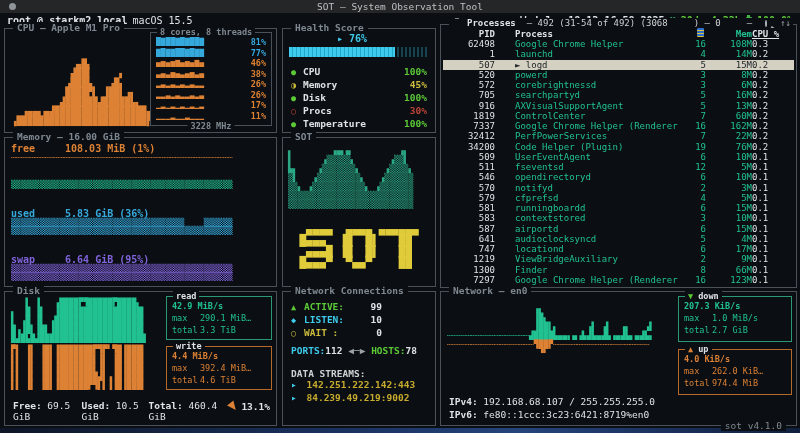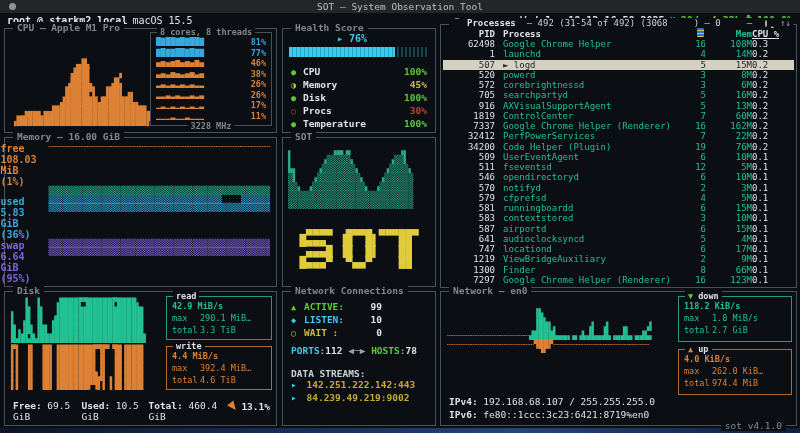--- a/index.html
+++ b/index.html
@@ -55,34 +55,34 @@
   .hrow.c-red .hbullet,.hrow.c-red .hval{color:var(--red)}
 
   
   #p-proc{left:440px;top:24px;width:357px;height:264px}
   .proc-title{display:flex;align-items:center;gap:11px;font-weight:normal;color:#ccd1d4;font-size:9px;max-width:344px;overflow:hidden}
   .proc-title b{color:var(--white)}
   .ptable{position:absolute;inset:3px 2px 2px 2px;display:flex;flex-direction:column;font-size:9px}
   .prow{display:flex;align-items:center;flex:1;line-height:10px}
   .phead{font-weight:bold;color:var(--white)}
   .col-pid{width:52px;text-align:right}
-  .col-name{flex:1;margin-left:8px;color:var(--teal);white-space:nowrap;overflow:hidden}
+  .col-name{flex:1;margin-left:20px;color:var(--teal);white-space:nowrap;overflow:hidden}
   .phead .col-name{color:var(--white)}
   .col-thr{width:28px;text-align:right;color:var(--teal)}
   .col-mem{width:46px;text-align:right;color:var(--teal)}
   .col-cpu{width:42px;text-align:left;padding-right:4px;color:var(--white)}
   .phead .col-cpu{text-decoration:underline}
   .prow.selected{background:var(--sel-bg)}
   .prow.selected .col-pid,.prow.selected .col-name,.prow.selected .col-thr,
   .prow.selected .col-mem,.prow.selected .col-cpu{color:var(--sel-fg)}
 
   
   #p-mem{left:4px;top:137px;width:273px;height:150px}
   .mlist{position:absolute;inset:5px 6px 4px 6px;display:flex;flex-direction:column;justify-content:space-between}
-  .msec{display:flex;justify-content:flex-end}
+  .msec{display:flex;flex-direction:column;justify-content:center}
   .msec .mlabel{font-size:10px;font-weight:bold}
   .msec .mname{display:inline-block;width:48px}
   .msec pre{margin:0;font-size:8px;line-height:8.5px;white-space:pre}
   .msec.c-orange{color:var(--orange)} .msec.c-green{color:var(--teal)}
   .msec.c-blue{color:var(--blue)} .msec.c-purple{color:var(--purple)}
 
   
   #p-sot{left:282px;top:137px;width:154px;height:150px}
   #p-sot .art{position:absolute;top:8px;left:5px;color:#2aa886;font-size:8px;line-height:9px}
   #p-sot .logo{position:absolute;top:86px;left:50%;transform:translateX(-50%);color:#e0cb3a;font-size:11px;line-height:11px;font-weight:bold}
@@ -584,21 +584,21 @@
       <div class="ptitle">Network — en0</div>
       <pre class="graph g-down">                  ▗▖
                   ▐█▖
                   ▐██▌▖      ▗▌ ▗▌  ▗▖   ▗▌
 ┄┄┄┄┄┄┄┄┄┄┄┄┄┄┄┄┄▟████▙▄▄▖▄▗▙▟▙▄▟▙▗▄▟▙▖▄▟▙▖</pre>
       <pre class="graph g-up">┄┄┄┄┄┄┄┄┄┄┄┄┄┄┄┄┄┄▜██▛┄┄┄┄┄┄┄┄┄┄┄┄┄┄┄┄┄┄┄┄
                    ▝▘</pre>
       <div class="subbox iobox" id="b-down">
         <div class="sbtitle"><span class="arrow-g">▼</span> <span>down</span></div>
         <div class="lines">
-          <div class="rate">118.2 KiB/s</div>
+          <div class="rate">207.3 KiB/s</div>
           <div><span class="lbl">max</span><span>1.0 MiB/s</span></div>
           <div><span class="lbl">total</span><span>2.7 GiB</span></div>
         </div>
       </div>
       <div class="subbox iobox" id="b-up">
         <div class="sbtitle"><span class="arrow-o">▲</span> <span>up</span></div>
         <div class="lines">
           <div class="rate">4.0 KiB/s</div>
           <div><span class="lbl">max</span><span>262.0 KiB…</span></div>
           <div><span class="lbl">total</span><span>974.4 MiB</span></div>

